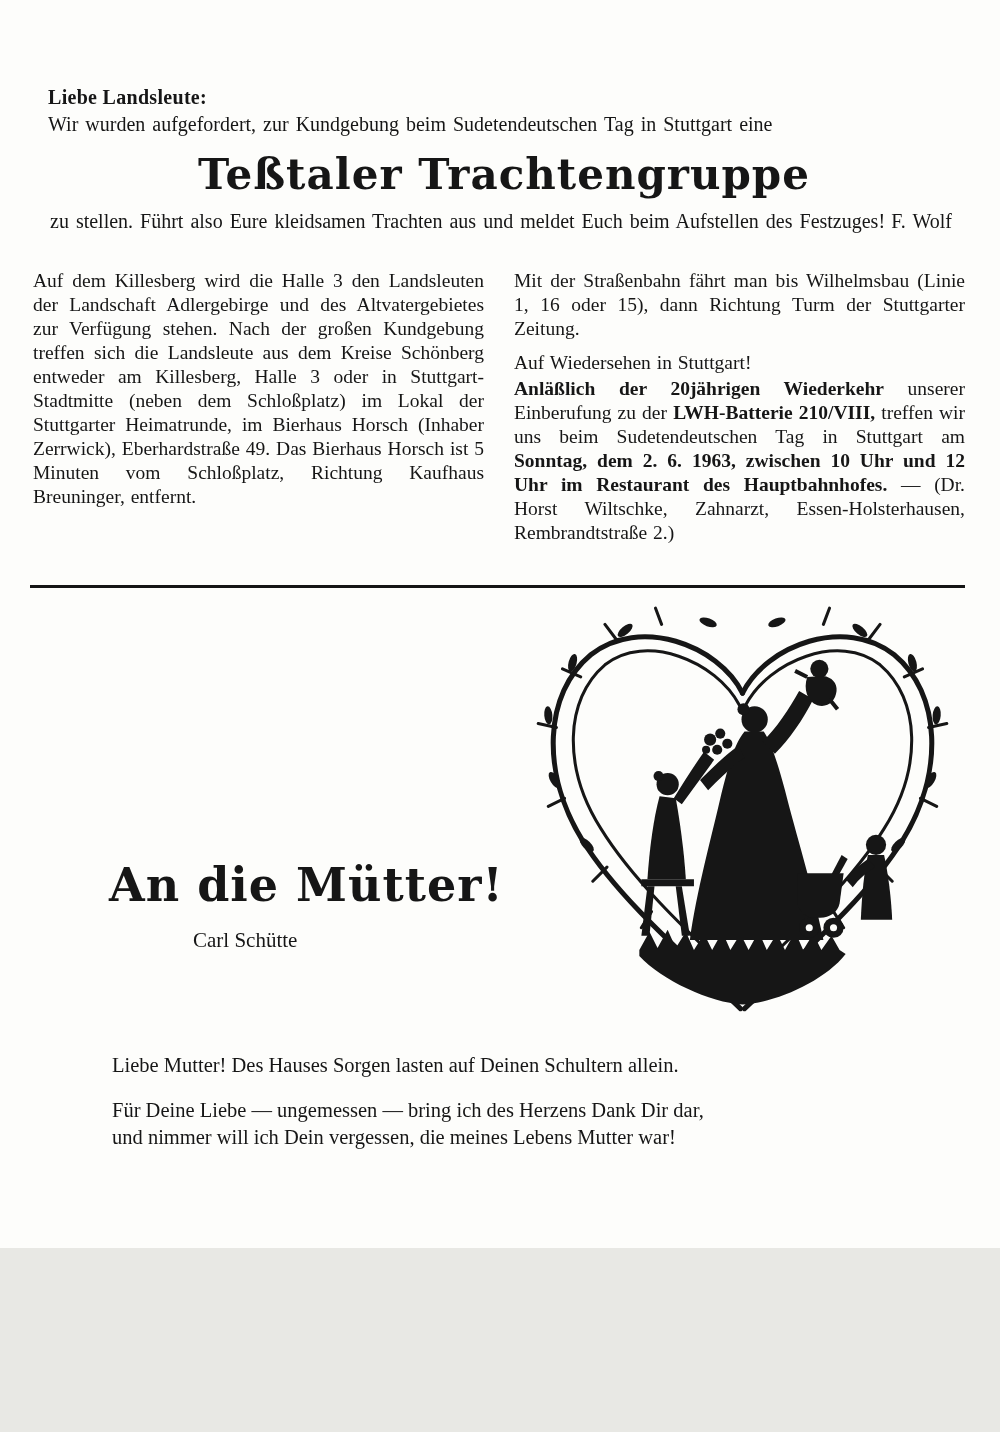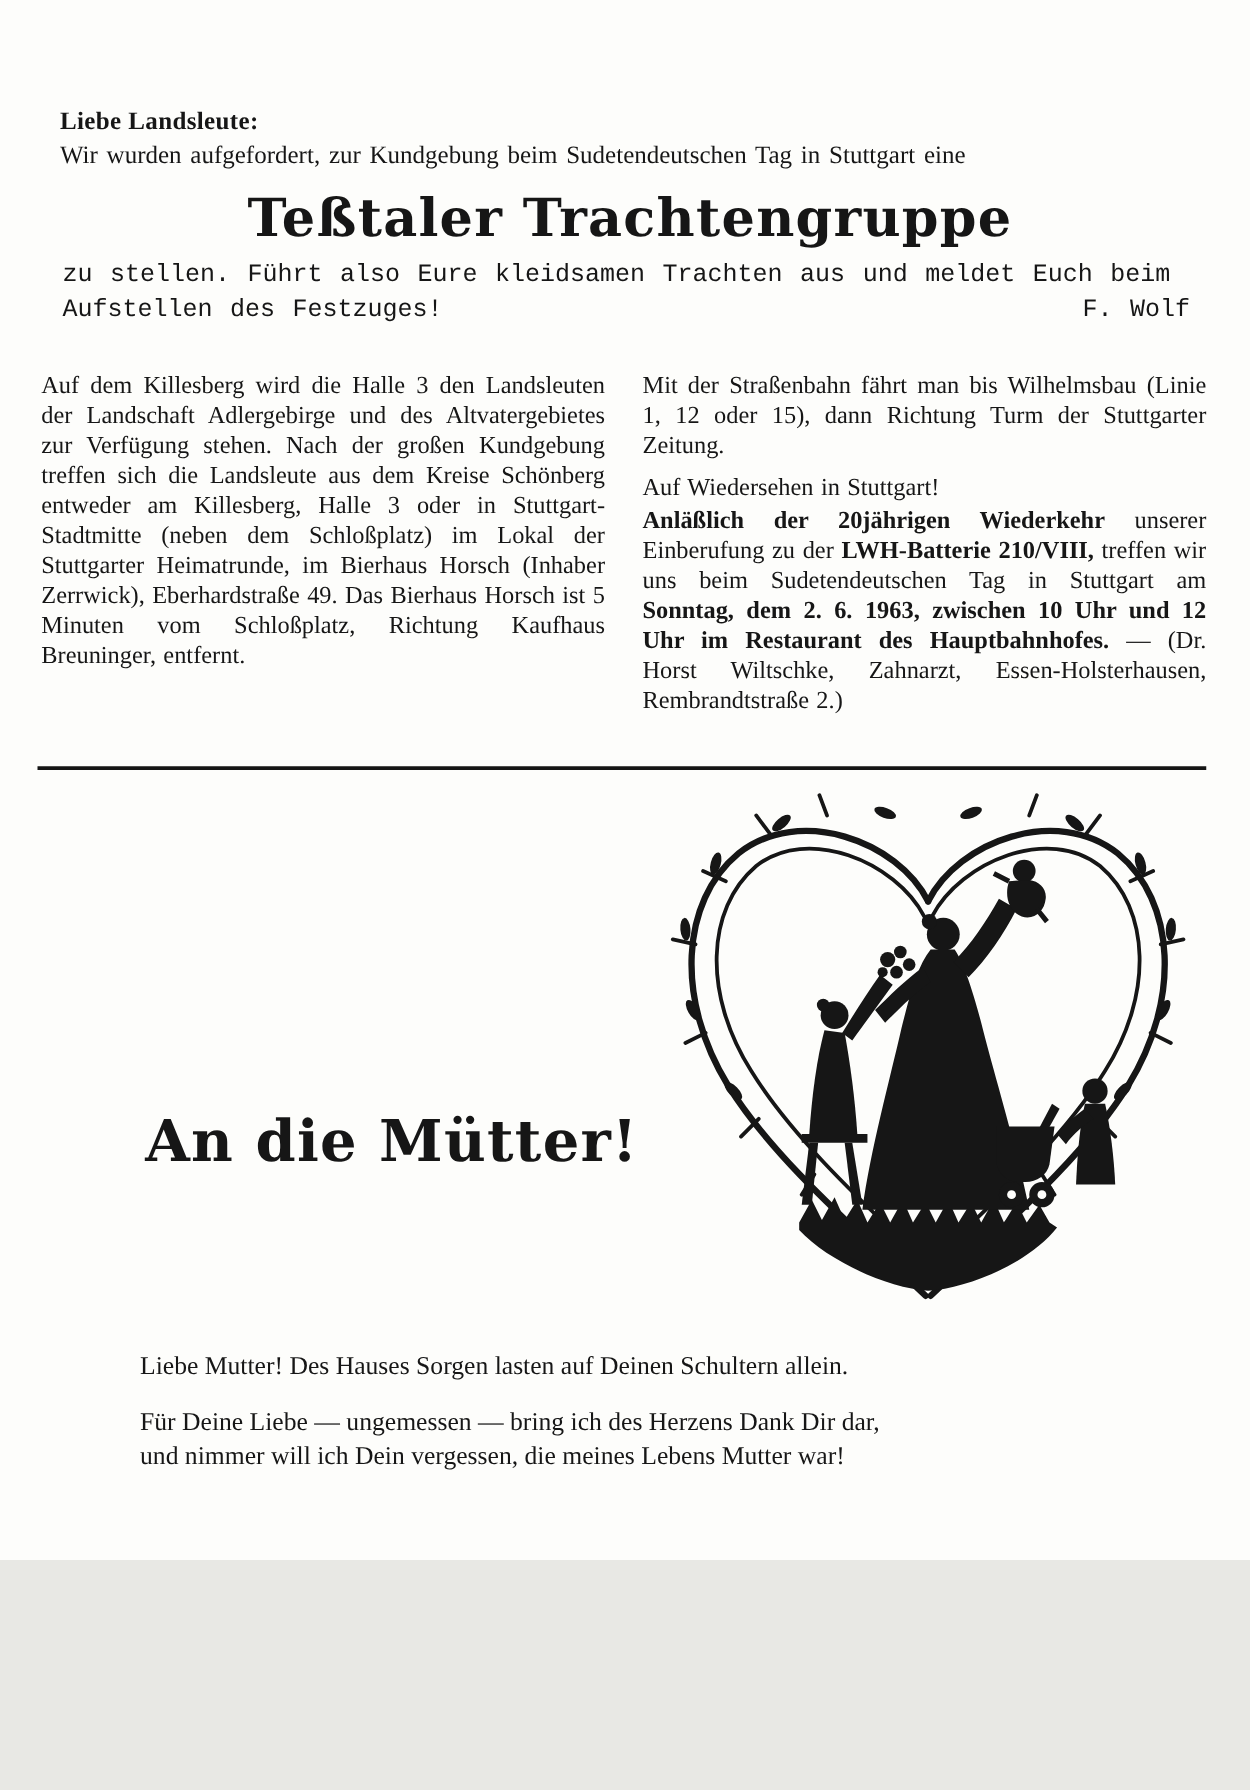--- a/index.html
+++ b/index.html
@@ -26,39 +26,38 @@
     font-size:42px;
     letter-spacing:1px;
   }
   .intro-body {
     position:relative;
     margin:6px 0 0 2px;
     font-size:20px;
     line-height:28px;
     word-spacing:2px;
     padding-right:0;
-    font-family:Liberation Mono, monospace;
   }
   .intro-sig { position:absolute; right:8px; bottom:0; font-size:20px; }
 
   
   .columns { display:flex; gap:30px; margin:34px 35px 0 33px; }
   .col { flex:1; font-size:19.5px; line-height:24px; }
   .col p { margin:0; text-align:justify; text-align-last:left; word-spacing:1px; }
   .col .lead { margin-bottom:2px; }
   .col-heading { font-weight:normal; margin:10px 0 2px 0 !important; }
 
   .divider {
     border:none; border-top:3px solid #151515;
     margin:40px 35px 0 30px;
   }
 
   
   .poem-header { display:flex; margin:18px 35px 0 33px; }
-  .poem-title-block { width:485px; box-sizing:border-box; padding:252px 0 0 76px;text-align:center; }
+  .poem-title-block { width:485px; box-sizing:border-box; padding:252px 0 0 76px; }
   .fraktur-title {
     margin:0;
     font-family:"DejaVu Serif", serif;
     font-weight:bold;
     font-size:46px;
     letter-spacing:1px;
   }
   .poem-author { margin:16px 0 0 84px; font-size:21px; }
   .silhouette { margin:0; flex:1; display:flex; justify-content:flex-end; }
 
@@ -92,31 +91,32 @@
       <span>zu stellen. Führt also Eure kleidsamen Trachten aus und meldet Euch beim Aufstellen des Festzuges!</span>
       <span class="intro-sig">F. Wolf</span>
     </p>
   </header>
 
   <section class="columns">
     <div class="col">
       <p>Auf dem Killesberg wird die Halle 3 den Landsleuten der Landschaft Adlergebirge und des Altvatergebietes zur Verfügung stehen. Nach der großen Kundgebung treffen sich die Landsleute aus dem Kreise Schönberg entweder am Killesberg, Halle 3 oder in Stuttgart-Stadtmitte (neben dem Schloßplatz) im Lokal der Stuttgarter Heimatrunde, im Bierhaus Horsch (Inhaber Zerrwick), Eberhardstraße 49. Das Bierhaus Horsch ist 5 Minuten vom Schloßplatz, Richtung Kaufhaus Breuninger, entfernt.</p>
     </div>
     <div class="col">
-      <p>Mit der Straßenbahn fährt man bis Wilhelmsbau (Linie 1, 12 oder 15), dann Richtung Turm der Stuttgarter Zeitung.</p>
+      <p>Mit der Straßenbahn fährt man bis Wilhelmsbau (Linie 1, 16 oder 15), dann Richtung Turm der Stuttgarter Zeitung.</p>
       <p class="col-heading">Auf Wiedersehen in Stuttgart!</p>
       <p><b>Anläßlich der 20jährigen Wiederkehr</b><span> unserer Einberufung zu der </span><b>LWH-Batterie 210/VIII,</b><span> treffen wir uns beim Sudetendeutschen Tag in Stuttgart am </span><b>Sonntag, dem 2. 6. 1963, zwischen 10 Uhr und 12 Uhr im Restaurant des Hauptbahnhofes.</b><span> — (Dr. Horst Wiltschke, Zahnarzt, Essen-Holsterhausen, Rembrandtstraße 2.)</span></p>
     </div>
   </section>
 
   <hr class="divider">
 
   <section class="poem-header">
     <div class="poem-title-block">
       <h2 class="fraktur-title">An die Mütter!</h2>
+      <p class="poem-author">Carl Schütte</p>
     </div>
     <figure class="silhouette">
       <svg viewBox="0 0 440 415" width="445" height="420" aria-hidden="true">
         <g fill="none" stroke="#161616" stroke-linecap="round">
           <path stroke-width="5" d="M220 86 C196 38 118 10 70 48 C24 86 20 164 62 232 C98 290 166 348 218 398"></path>
           <path stroke-width="5" d="M220 86 C244 38 322 10 370 48 C416 86 420 164 378 232 C342 290 274 348 222 398"></path>
           <path stroke-width="3" d="M217 98 C194 54 124 26 84 58 C44 92 42 160 80 220 C112 272 168 324 212 366"></path>
           <path stroke-width="3" d="M223 98 C246 54 316 26 356 58 C396 92 398 160 360 220 C328 272 272 324 228 366"></path>
           <path stroke-width="3" d="M96 34 L84 18 M140 18 L134 2 M60 70 L42 62 M36 120 L18 116 M44 190 L28 198 M86 258 L72 272 M130 302 L120 318 M344 34 L356 18 M300 18 L306 2 M380 70 L398 62 M404 120 L422 116 M396 190 L412 198 M354 258 L368 272 M310 302 L320 318"></path>
         </g>

